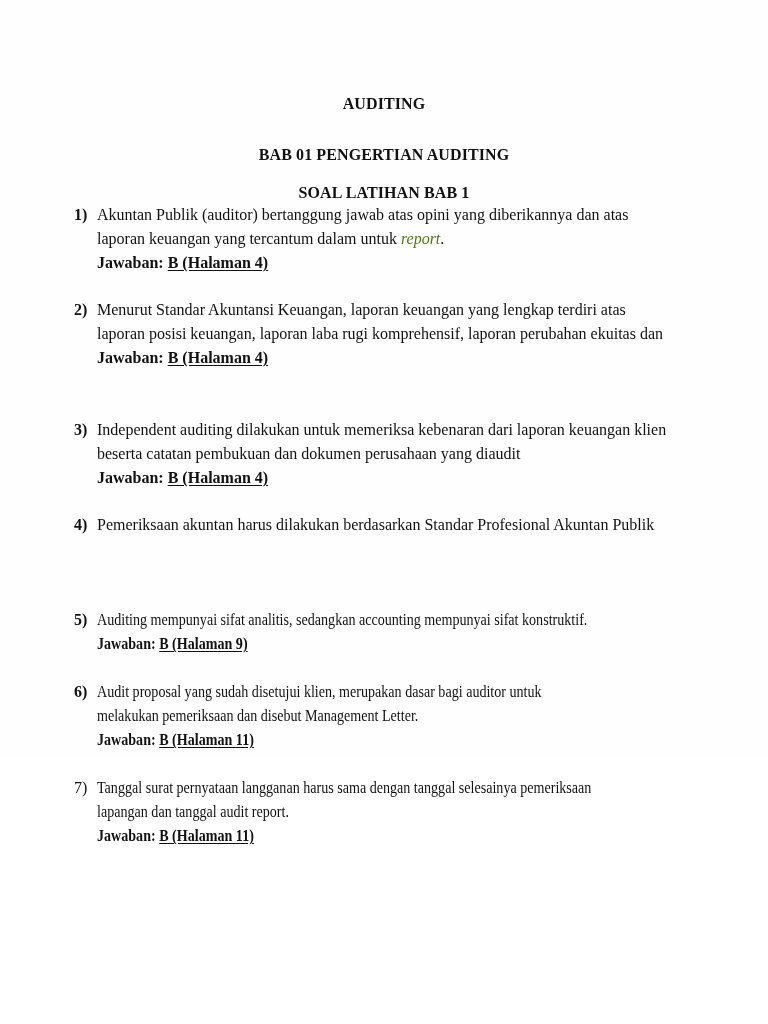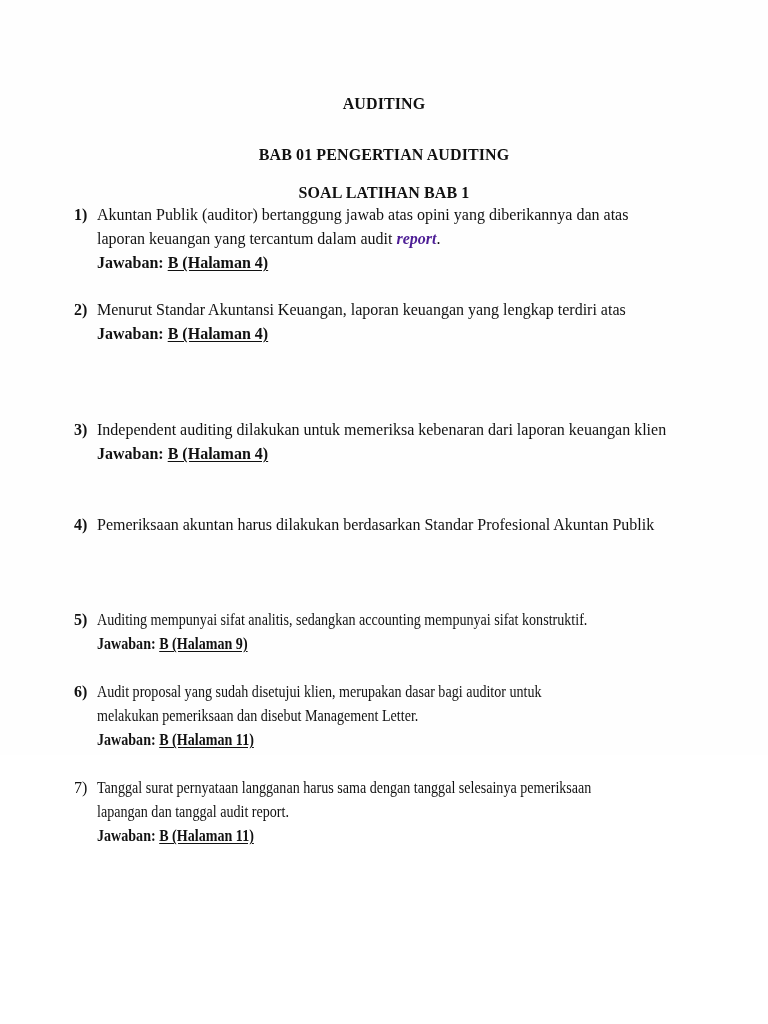--- a/index.html
+++ b/index.html
@@ -56,58 +56,60 @@
     display: block;
     font-weight: bold;
     white-space: nowrap;
   }
   .answer .ans-value {
     text-decoration: underline;
     text-underline-offset: 2px;
   }
   .em-report {
     font-style: italic;
-    color: #4c1d95;
-    font-weight: bold;
+    color: #4d7c0f;
+    font-weight: normal;
   }
   .condensed {
     transform-origin: left top;
     transform: scaleX(0.88);
   }
 </style>
 </head>
 <body>
 
 <div class="page">
 
   <div class="title-line" style="top:94px;">AUDITING</div>
   <div class="title-line" style="top:145px;">BAB 01 PENGERTIAN AUDITING</div>
   <div class="title-line" style="top:183px;">SOAL LATIHAN BAB 1</div>
 
   <div class="item" style="top:203px;">
     <span class="num">1)</span>
     <div class="body">
       <span class="line">Akuntan Publik (auditor) bertanggung jawab atas opini yang diberikannya dan atas</span>
-      <span class="line"><span>laporan keuangan yang tercantum dalam audit </span><span class="em-report">report</span><span>.</span></span>
+      <span class="line"><span>laporan keuangan yang tercantum dalam untuk </span><span class="em-report">report</span><span>.</span></span>
       <span class="answer"><span>Jawaban:</span> <span class="ans-value">B (Halaman 4)</span></span>
     </div>
   </div>
 
   <div class="item" style="top:298px;">
     <span class="num">2)</span>
     <div class="body">
       <span class="line">Menurut Standar Akuntansi Keuangan, laporan keuangan yang lengkap terdiri atas</span>
+      <span class="line">laporan posisi keuangan, laporan laba rugi komprehensif, laporan perubahan ekuitas dan</span>
       <span class="answer"><span>Jawaban:</span> <span class="ans-value">B (Halaman 4)</span></span>
     </div>
   </div>
 
   <div class="item" style="top:418px;">
     <span class="num">3)</span>
     <div class="body">
       <span class="line">Independent auditing dilakukan untuk memeriksa kebenaran dari laporan keuangan klien</span>
+      <span class="line">beserta catatan pembukuan dan dokumen perusahaan yang diaudit</span>
       <span class="answer"><span>Jawaban:</span> <span class="ans-value">B (Halaman 4)</span></span>
     </div>
   </div>
 
   <div class="item" style="top:513px;">
     <span class="num">4)</span>
     <div class="body">
       <span class="line">Pemeriksaan akuntan harus dilakukan berdasarkan Standar Profesional Akuntan Publik</span>
     </div>
   </div>

